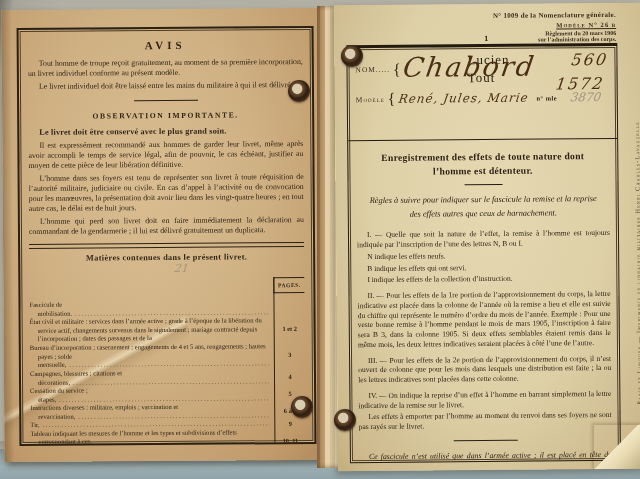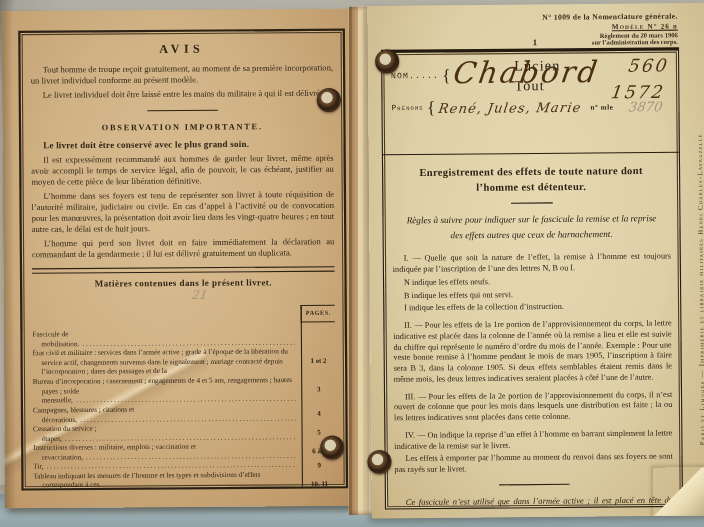--- a/index.html
+++ b/index.html
@@ -52,21 +52,21 @@
   .rp-h1{font-size:7px;font-weight:bold;letter-spacing:.3px;}
   .rp-h2{font-size:6.6px;font-weight:bold;letter-spacing:1px;margin-top:2px;text-decoration:underline;font-variant:small-caps;}
   .rp-h3{font-size:6px;margin-top:2px;font-weight:bold;}
   .rp-h4{font-size:6px;font-weight:bold;}
   .rp-pagenum{position:absolute;top:30px;left:150px;font-size:8px;font-weight:bold;}
   .rp-frame{position:absolute;left:12px;top:40px;right:25px;bottom:8px;
     border:1.5px solid #241b10;border-top-width:3px;box-shadow:inset 0 0 0 1px #ddcfa6, inset 0 0 0 2px #4a3a24;
     padding:4px 8px;overflow:hidden;}
   .id-block{position:relative;height:82px;border-bottom:1.5px solid #241b10;margin:0 -8px;padding:6px 8px 0 8px;}
   .id-row{position:relative;display:flex;align-items:center;}
-  .id-label{font-size:7.4px;letter-spacing:1px;font-variant:small-caps;color:#3a2c1b;font-family:Liberation Mono, monospace;}
+  .id-label{font-size:7.4px;letter-spacing:1px;font-variant:small-caps;color:#3a2c1b;}
   .brace{font-size:16px;font-weight:100;color:#3a2c1b;margin:0 3px;}
   .hw-ink{font-family:"DejaVu Serif",serif;font-style:italic;color:#4b2f15;transform:skewX(-9deg);}
   .hw-pencil{font-family:"DejaVu Serif",serif;font-style:italic;color:#a3967e;transform:skewX(-9deg);}
   .hw-name{font-size:27px;letter-spacing:2px;line-height:1;margin-top:-4px;}
   .row-prenoms{margin-top:9px;}
   .hw-prenoms{font-size:12px;letter-spacing:1px;}
   .mat-label{font-size:6.4px;font-weight:bold;margin-left:8px;letter-spacing:.5px;}
   .hw-matnum{font-size:12px;margin-left:14px;}
   .pencil-notes{position:absolute;left:120px;top:0;font-size:13px;line-height:1.4;letter-spacing:1px;}
   .reg-numbers{position:absolute;right:10px;top:-2px;text-align:right;font-size:16px;line-height:1.5;letter-spacing:2px;}
@@ -173,21 +173,21 @@
         <div class="reg-numbers hw-ink">
           <div>560</div>
           <div>1572</div>
         </div>
         <div class="id-row">
           <span class="id-label">NOM.....</span>
           <span class="brace">{</span>
           <span class="hw-ink hw-name">Chabord</span>
         </div>
         <div class="id-row row-prenoms">
-          <span class="id-label">Prénoms</span>
+          <span class="id-label">Modèle</span>
           <span class="brace">{</span>
           <span class="hw-ink hw-prenoms">René, Jules, Marie</span>
           <span class="mat-label">n° mle</span>
           <span class="hw-pencil hw-matnum">3870</span>
         </div>
       </div>
 
       <div class="rp-title">Enregistrement des effets de toute nature dont l’homme est détenteur.</div>
       <div class="rule-xs"></div>
       <div class="rules-intro">Règles à suivre pour indiquer sur le fascicule la remise et la reprise des effets autres que ceux de harnachement.</div>

